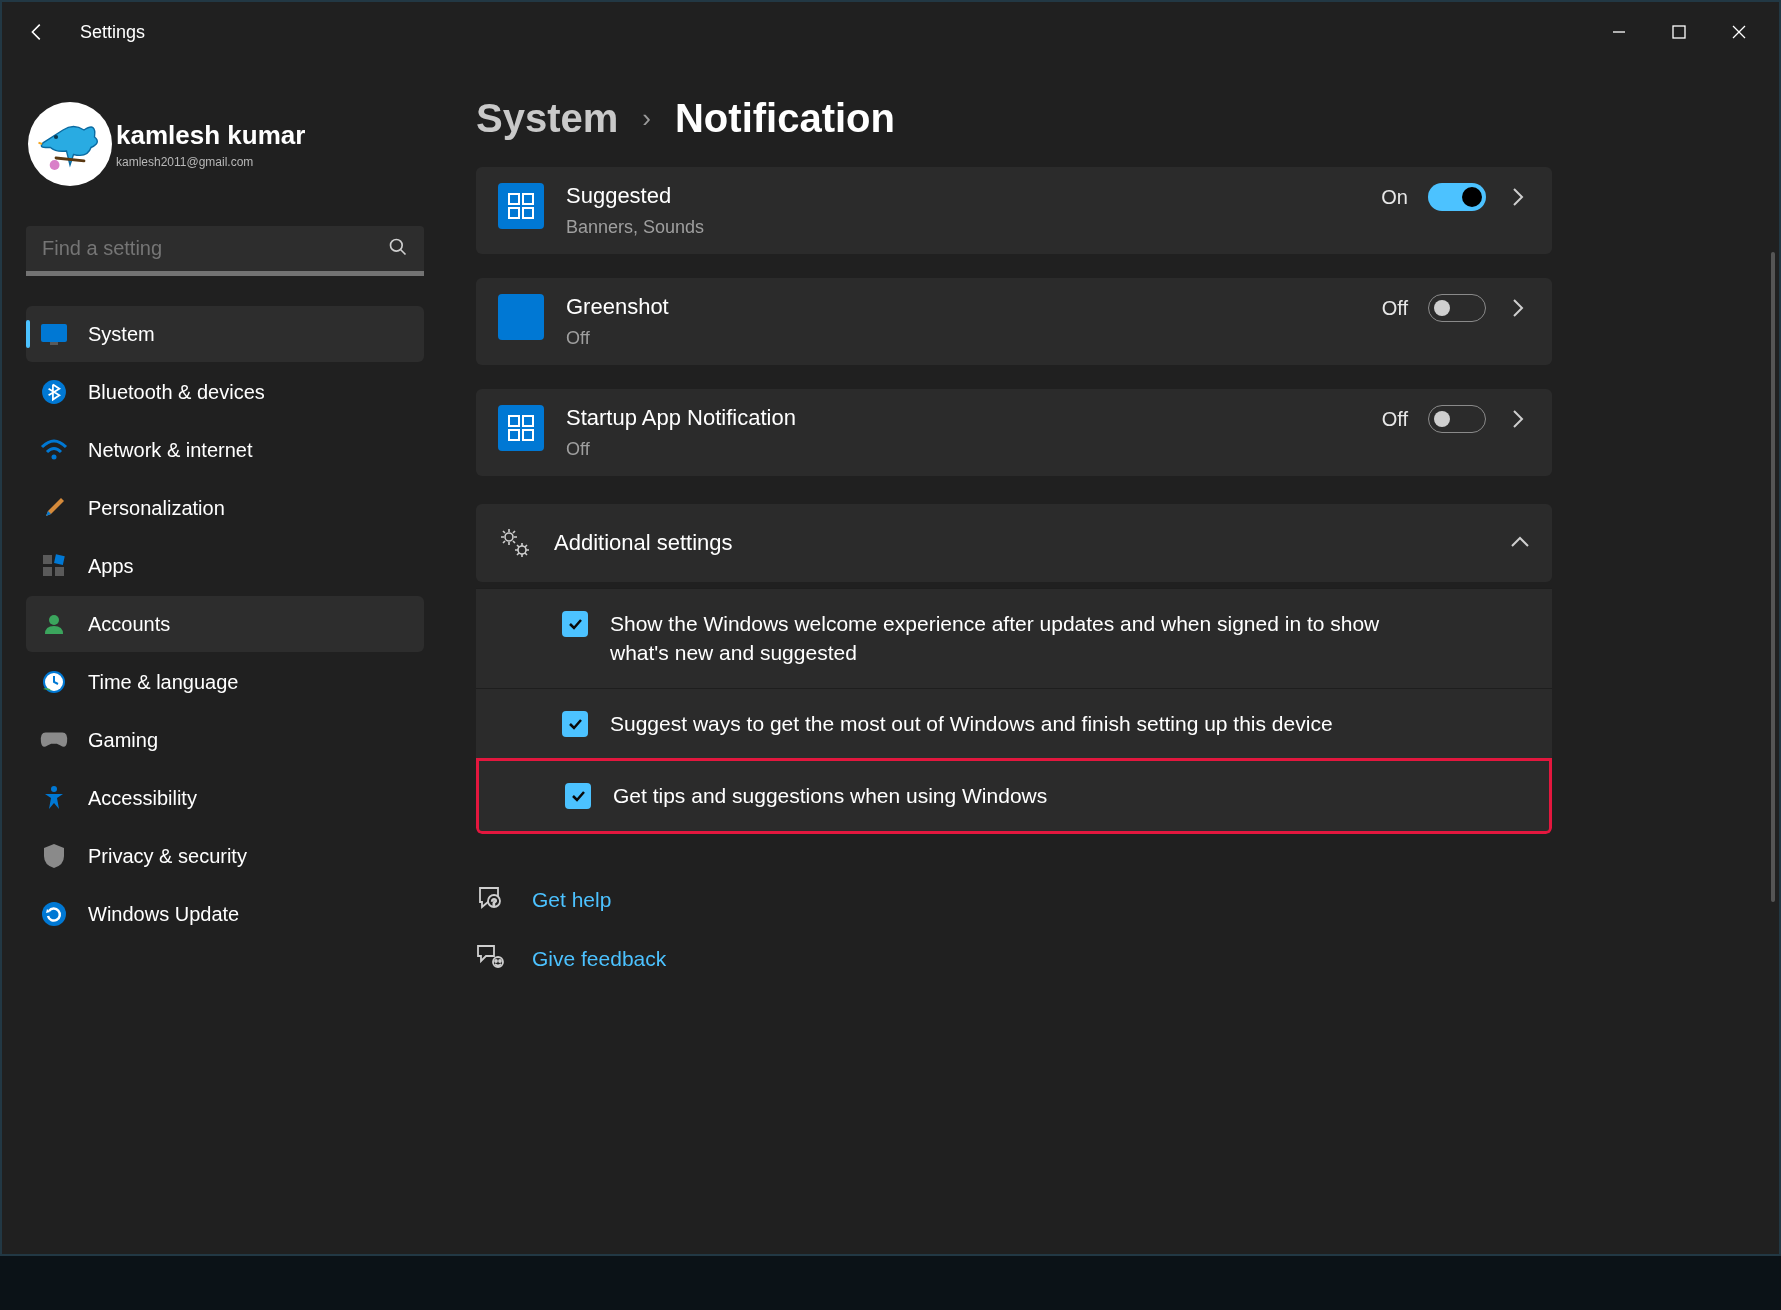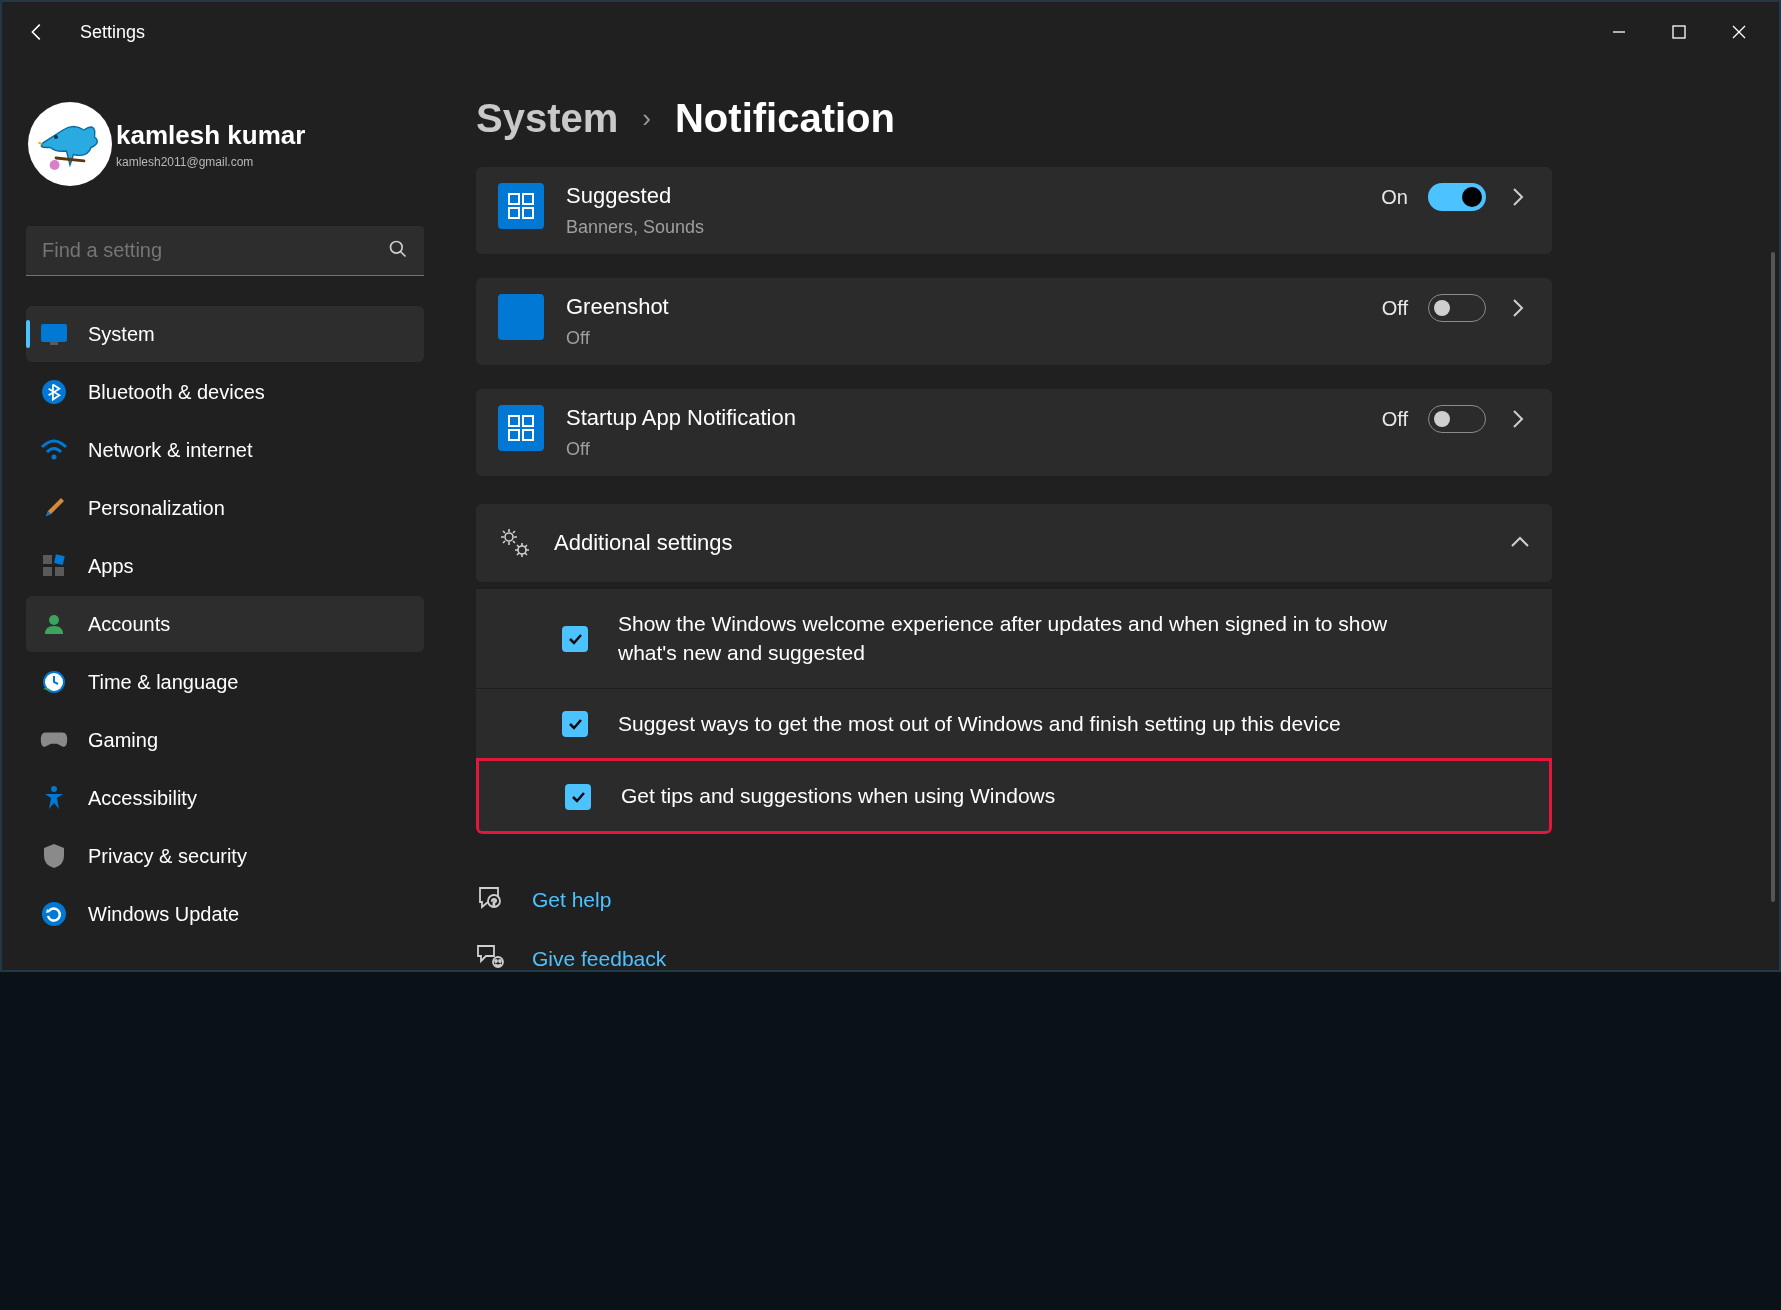--- a/index.html
+++ b/index.html
@@ -1,18 +1,18 @@
 <!DOCTYPE html>
 <html><head>
 <meta charset="utf-8">
 <style>
 * { margin: 0; padding: 0; box-sizing: border-box; font-family: "Segoe UI", -apple-system, sans-serif; }
 html, body { width: 1781px; height: 1310px; background: #0b1217; overflow: hidden; }
 .window {
-  width: 1781px; height: 972px;
+  width: 1781px; height: 1256px;
   background: #202020;
   display: flex; flex-direction: column;
   border: 2px solid #223844;
   position: relative;
 }
 .titlebar {
   height: 60px; display: flex; align-items: center; padding: 0 10px;
   color: #fff; font-size: 18px;
 }
 .titlebar .back {
@@ -21,21 +21,21 @@
 .titlebar .title { margin-left: 18px; }
 .winbtns { margin-left: auto; display: flex; gap: 0; }
 .winbtn { width: 60px; height: 48px; display:flex; align-items:center; justify-content:center; color:#fff;}
 .body { flex:1; display:flex; overflow:hidden; }
 .sidebar { width: 434px; padding: 10px 10px 10px 16px; display:flex; flex-direction:column; }
 .user { display:flex; align-items:center; gap: 4px; padding: 30px 10px 30px 10px;}
 .avatar { width: 84px; height: 84px; border-radius: 50%; background:#fff; display:flex; align-items:center; justify-content:center; position:relative; overflow:hidden;}
 .avatar svg { width: 70px; height: 70px; }
 .user .name { color:#fff; font-size: 26px; font-weight:600; }
 .user .email { color:#b8b8b8; font-size: 12px; margin-top:4px; }
-.search { margin: 10px 0 30px 8px; width: 398px; height: 50px; background:#2d2d2d; border:none; border-bottom:1px solid #737373; display:flex; align-items:center; padding:0 16px; border-radius:4px 4px 0 0;}
+.search { margin: 10px 0 30px 8px; width: 398px; height: 50px; background:#2d2d2d; border:none; border-bottom:5px solid #737373; display:flex; align-items:center; padding:0 16px; border-radius:4px 4px 0 0;}
 .search input { flex:1; background:transparent; border:none; outline:none; color:#c9c9c9; font-size: 20px;}
 .search .sicon { color:#cfcfcf; }
 .nav { display:flex; flex-direction:column; gap:2px; margin-left:8px; width:398px;}
 .nav-item { display:flex; align-items:center; gap:20px; height:56px; padding:0 14px; border-radius:6px; color:#fff; font-size:20px; position:relative;}
 .nav-item .nicon { width:28px; height:28px; display:flex; align-items:center; justify-content:center;}
 .nav-item.active { background:#2d2d2d; }
 .nav-item.active::before { content:""; position:absolute; left:0; top:14px; bottom:14px; width:4px; background:#4cc2ff; border-radius:2px;}
 .nav-item.hover { background:#2d2d2d; }
 
 .main { flex:1; padding: 20px 40px 20px 40px; overflow:hidden; position:relative;}
@@ -59,21 +59,21 @@
 .toggle.off .knob { width:16px; height:16px; border-radius:50%; background:#cfcfcf; position:absolute; left:5px; top:5px;}
 .toggle.on { background:#4cc2ff; }
 .toggle.on .knob { width:20px; height:20px; border-radius:50%; background:#000; position:absolute; right:4px; top:4px;}
 .chevright { width:24px; height:24px; display:flex; align-items:center; justify-content:center; color:#cfcfcf;}
 
 .expander { background:#2b2b2b; border-radius:6px; margin-top:22px; display:flex; align-items:center; padding:22px 22px; gap:22px;}
 .expander .gearicon { color:#cfcfcf; width:34px; height:34px; }
 .expander .etitle { color:#fff; font-size:22px;}
 .expander .eright { margin-left:auto; color:#cfcfcf;}
 
-.checkrow { background:#2b2b2b; border-top:1px solid #1e1e1e; padding:20px 22px 20px 86px; display:flex; gap:30px; align-items:center;}
+.checkrow { background:#2b2b2b; border-top:1px solid #1e1e1e; padding:20px 22px 20px 86px; display:flex; gap:22px; align-items:flex-start;}
 .checkrow .cb { width:26px; height:26px; background:#4cc2ff; border-radius:4px; display:flex; align-items:center; justify-content:center; flex-shrink:0; margin-top:2px;}
 .checkrow .cb svg { stroke:#0a0a0a; }
 .checkrow .ctext { color:#fff; font-size:21px; line-height:1.4; max-width: 820px;}
 .checkrow.highlight { border:3px solid #e3173e; border-radius:0 0 6px 6px; }
 .checkgroup { border-radius:0 0 6px 6px; overflow:hidden;}
 
 .helplinks { margin-top:50px; display:flex; flex-direction:column; gap:28px; }
 .helplinks .hl { display:flex; align-items:center; gap:26px; }
 .helplinks .hicon { color:#cfcfcf; width:30px;}
 .helplinks a { color:#4cc2ff; font-size:21px; text-decoration:none;}

